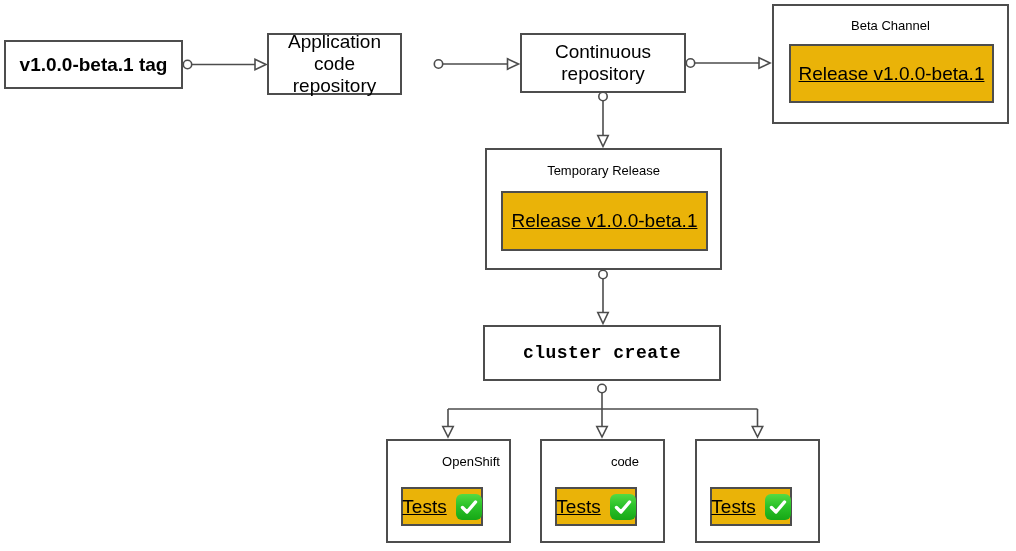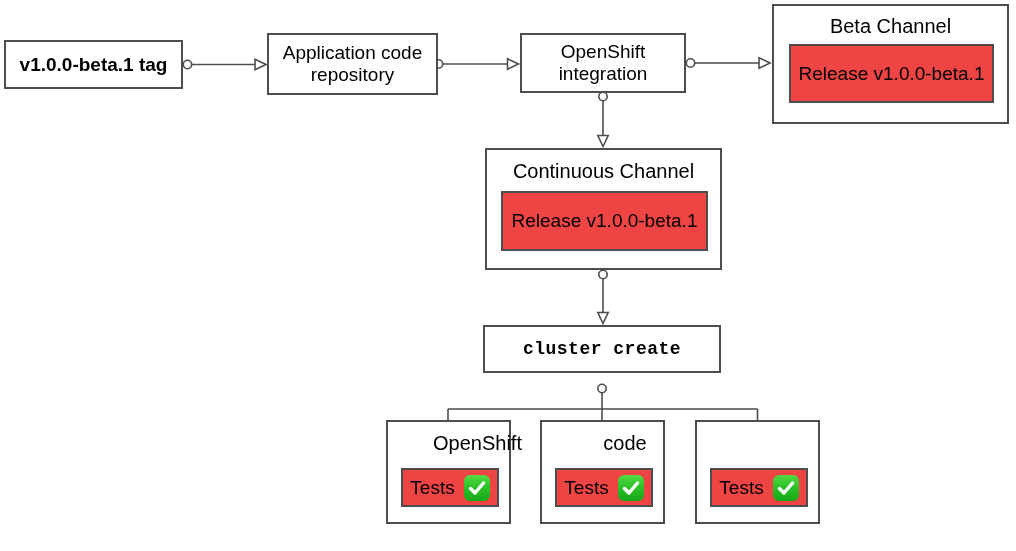--- a/index.html
+++ b/index.html
@@ -29,55 +29,56 @@
     line-height: 1.15;
     padding: 0 4px;
   }
   .mono {
     font-family: "Liberation Mono", monospace;
     font-weight: bold;
     font-size: 18px;
     letter-spacing: 0.5px;
   }
   .group { text-align: center; }
-  .group-title { font-size: 20px; line-height: 22px; }
+  .group-title { font-size: 13px; line-height: 22px; }
   .inner-box {
     position: absolute;
     box-sizing: border-box;
     border: 2px solid #4d4d4d;
-    background: #ef4444;
+    background: #eab308;
     display: flex;
     align-items: center;
     justify-content: center;
     text-align: center;
     font-size: 19px;
+    text-decoration: underline;
   }
 
   
   #node-tag            { left: 4px;   top: 40px;  width: 179px; height: 49px; font-weight: bold; }
-  #node-repo           { left: 267px; top: 33px;  width: 171px; height: 62px; }
+  #node-repo           { left: 267px; top: 33px;  width: 135px; height: 62px; }
   #node-ci             { left: 520px; top: 33px;  width: 166px; height: 60px; }
-  #node-cluster-create { left: 483px; top: 325px; width: 238px; height: 48px; }
+  #node-cluster-create { left: 483px; top: 325px; width: 238px; height: 56px; }
 
   
   #group-beta { left: 772px; top: 4px; width: 237px; height: 120px; }
   #group-beta .group-title { margin-top: 9px; }
   #group-beta .inner-box { left: 15px; top: 38px; width: 205px; height: 59px; }
 
   #group-temp { left: 485px; top: 148px; width: 237px; height: 122px; }
   #group-temp .group-title { margin-top: 10px; }
   #group-temp .inner-box { left: 14px; top: 41px; width: 207px; height: 60px; }
 
   
-  .cluster-group { top: 420px; width: 125px; height: 104px; padding-left: 45px; }
+  .cluster-group { top: 439px; width: 125px; height: 104px; padding-left: 45px; }
   #group-openshift { left: 386px; }
   #group-kurl      { left: 540px; }
   #group-eks       { left: 695px; }
   .cluster-group .group-title { margin-top: 10px; }
-  .cluster-group .inner-box { left: 13px; top: 46px; width: 98px; height: 39px; gap: 9px; }
+  .cluster-group .inner-box { left: 13px; top: 46px; width: 82px; height: 39px; gap: 9px; }
 
   .check-icon {
     width: 26px; height: 26px;
     border-radius: 6px;
     background: linear-gradient(180deg, #55da43 0%, #2cc32a 45%, #16a716 100%);
     display: flex; align-items: center; justify-content: center;
     flex: 0 0 auto;
   }
   .check-icon svg { display: block; }
 </style>
@@ -133,36 +134,36 @@
 
   <div class="node" id="node-tag">
     <span>v1.0.0-beta.1 tag</span>
   </div>
 
   <div class="node" id="node-repo">
     <span>Application code repository</span>
   </div>
 
   <div class="node" id="node-ci">
-    <span>OpenShift integration</span>
+    <span>Continuous repository</span>
   </div>
 
   <div class="node mono" id="node-cluster-create">
     <span>cluster create</span>
   </div>
 
   <div class="group" id="group-beta">
     <div class="group-title">Beta Channel</div>
     <div class="inner-box">
       <span>Release v1.0.0-beta.1</span>
     </div>
   </div>
 
   <div class="group" id="group-temp">
-    <div class="group-title">Continuous Channel</div>
+    <div class="group-title">Temporary Release</div>
     <div class="inner-box">
       <span>Release v1.0.0-beta.1</span>
     </div>
   </div>
 
   <div class="group cluster-group" id="group-openshift">
     <div class="group-title">OpenShift</div>
     <div class="inner-box">
       <span>Tests</span>
       <span class="check-icon">

